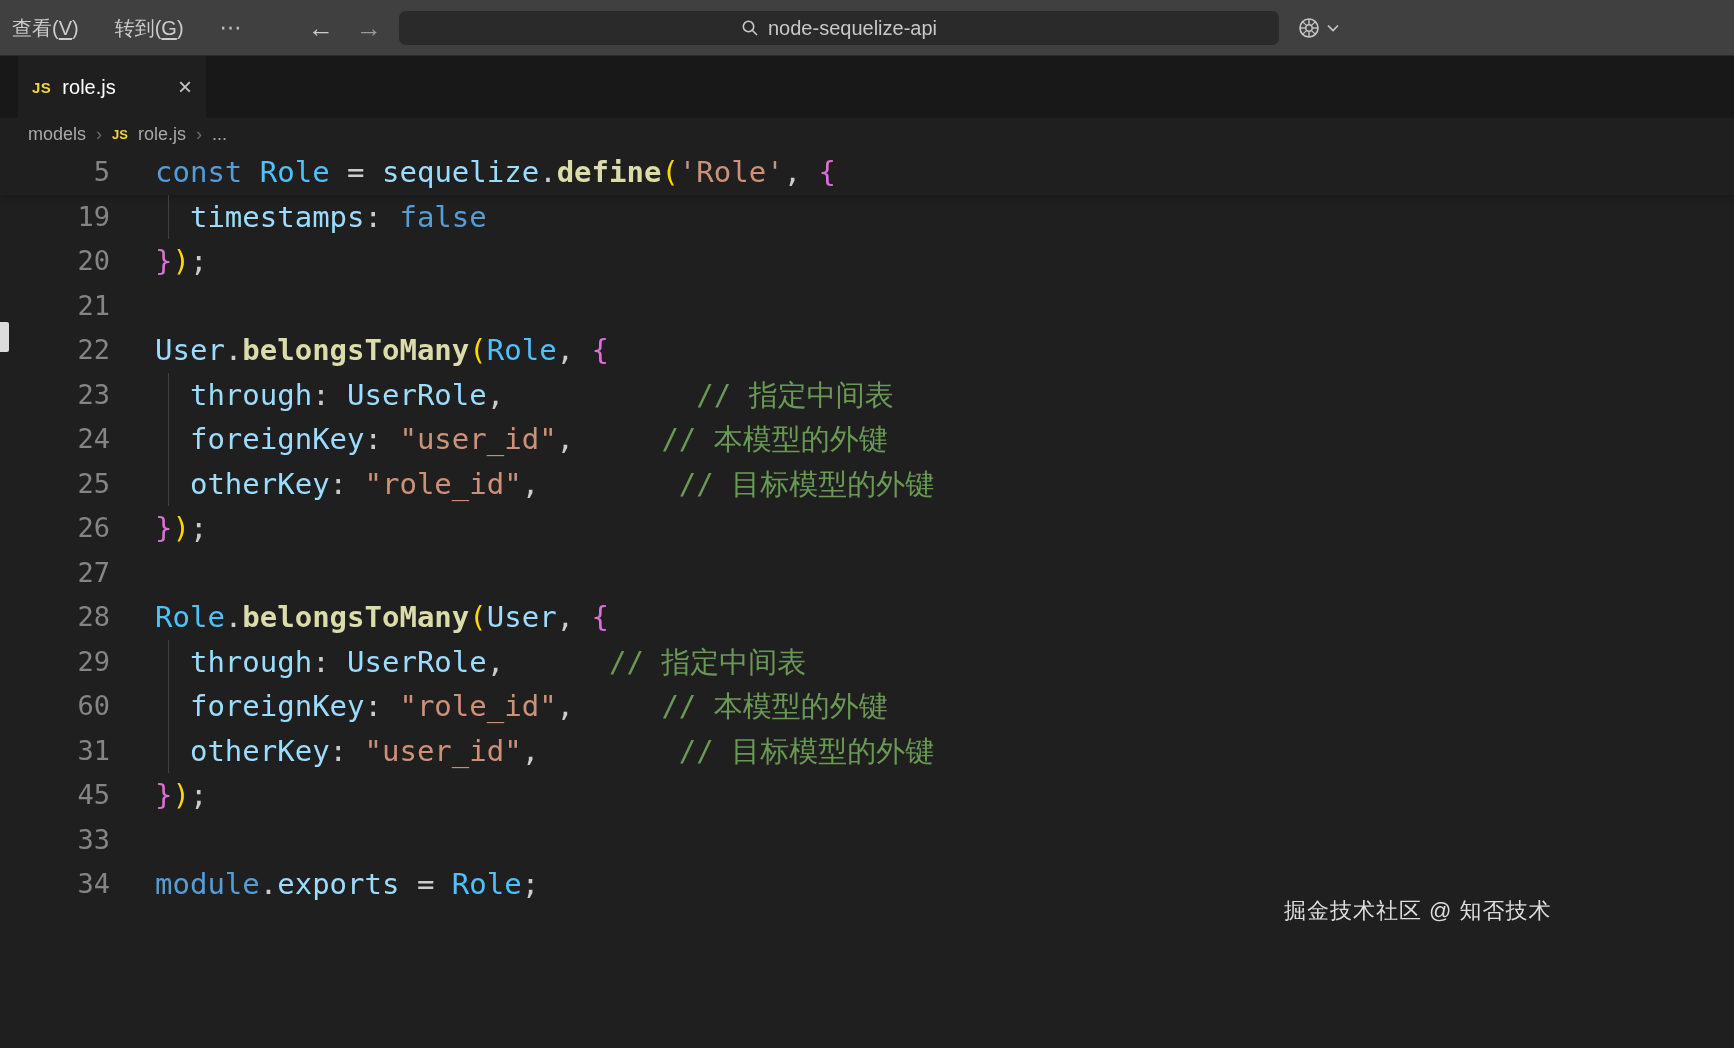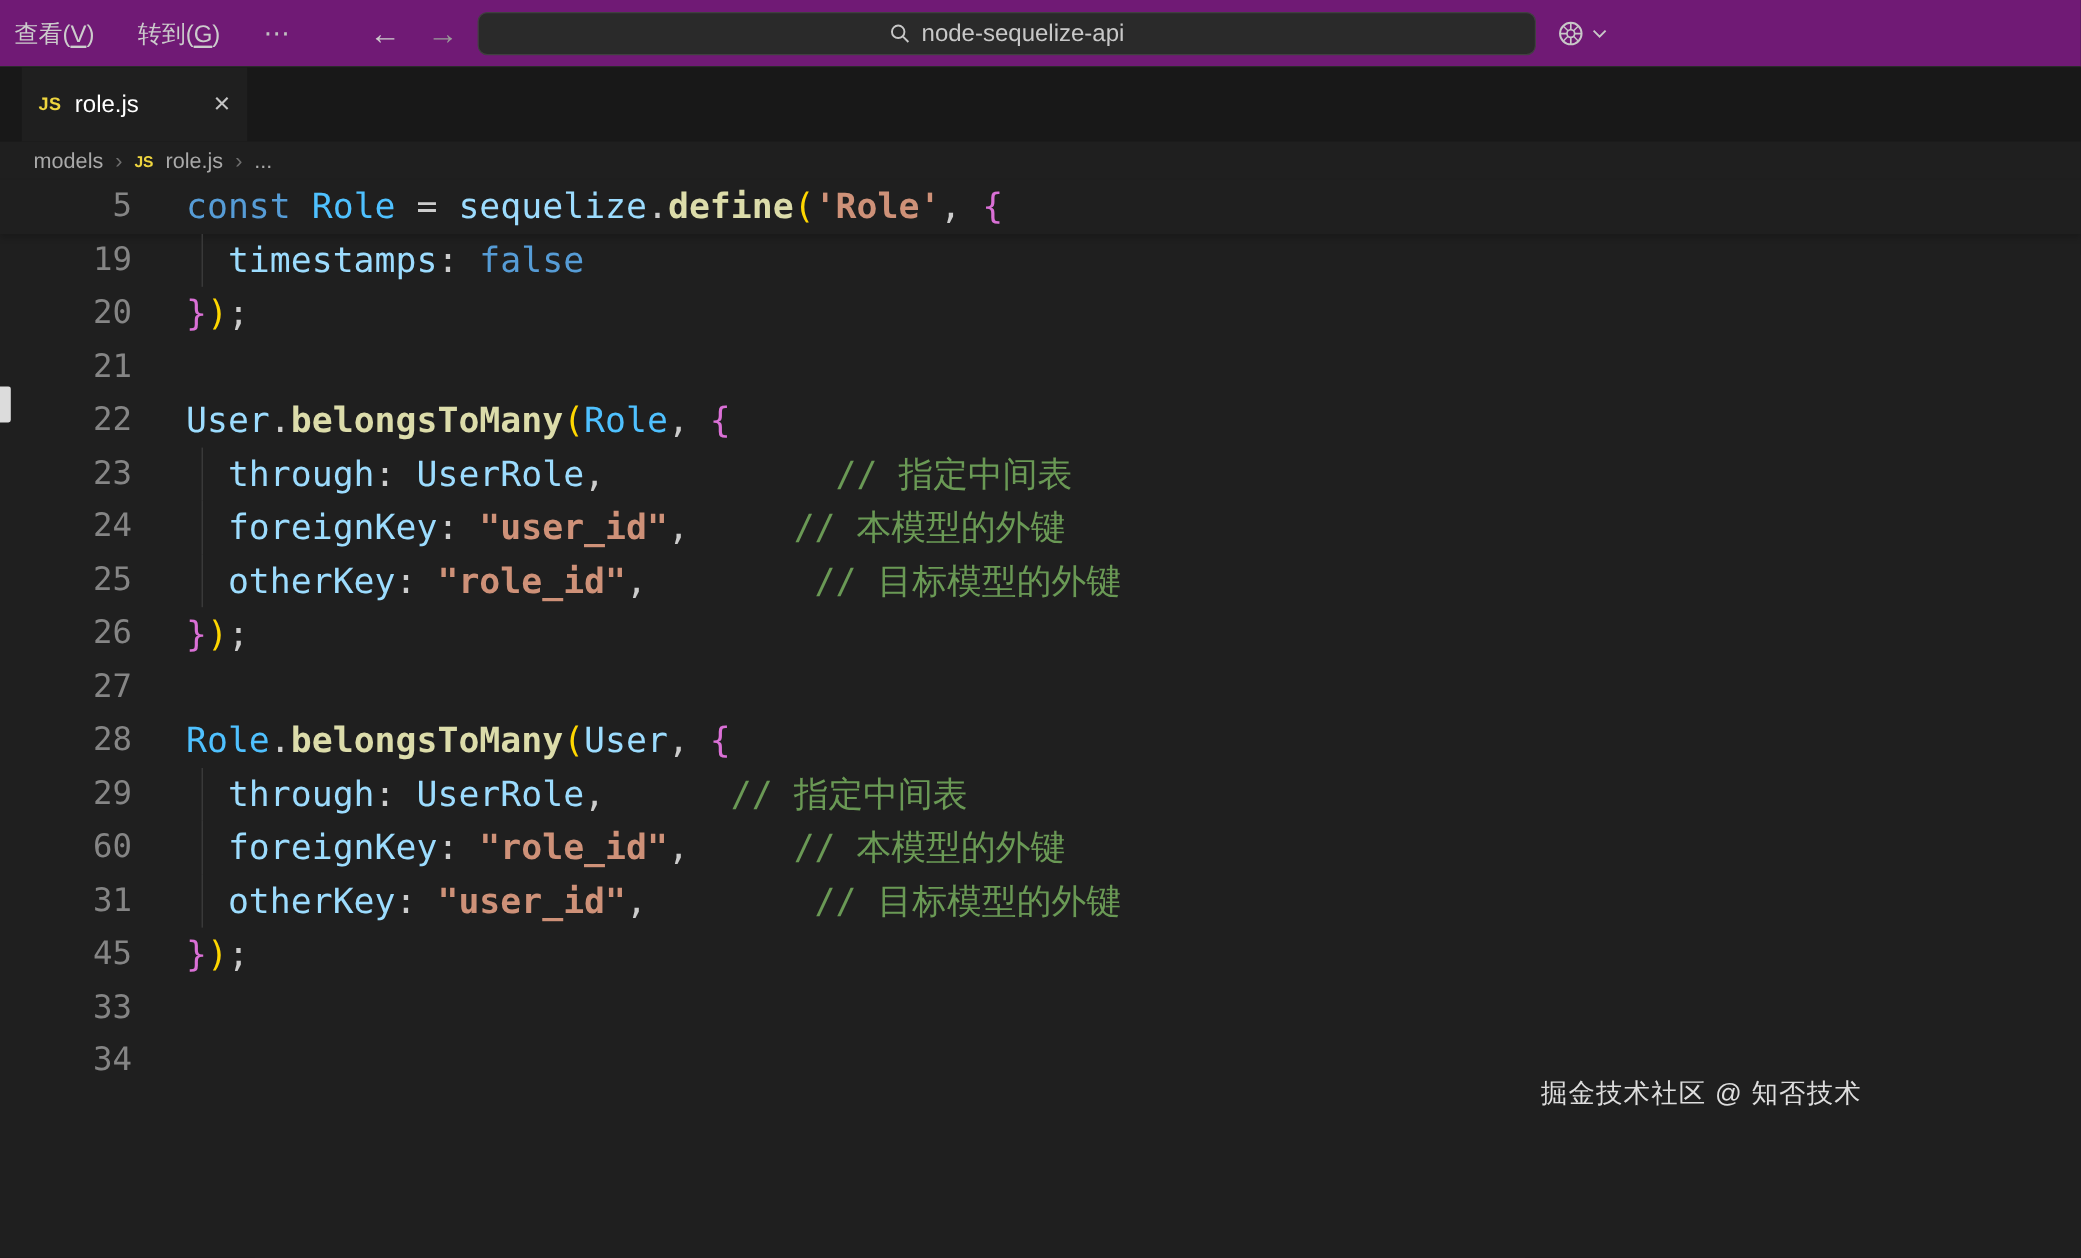--- a/index.html
+++ b/index.html
@@ -8,21 +8,21 @@
     background:#1f1f1f;
     font-family:"Liberation Sans", sans-serif;
     color:#cccccc;
     position:relative;
     overflow:hidden;
   }
 
   
   .titlebar {
     position:absolute; left:0; top:0; width:1734px; height:56px;
-    background:#701a75; border-bottom:1px solid #2a2a2a;
+    background:#404040; border-bottom:1px solid #2a2a2a;
   }
   .menus {
     position:absolute; left:12px; top:0; height:56px;
     display:flex; align-items:center; gap:36px; font-size:20px; color:#cccccc;
   }
   .menu-item { cursor:default; }
   .menu-item u { text-decoration:underline; text-underline-offset:3px; }
   .more-btn { font-size:22px; letter-spacing:2px; color:#c0c0c0; }
   .nav-arrows {
     position:absolute; left:308px; top:0; height:56px;
@@ -81,21 +81,21 @@
     color:#cccccc;
   }
   .indent-guide {
     position:absolute; left:13px; top:0; width:1px; height:44.5px;
     background:#404040;
   }
   .t-kw { color:var(--c-keyword); }
   .t-cv { color:var(--c-const_var); }
   .t-v  { color:var(--c-variable); }
   .t-fn { color:var(--c-function);font-weight:bold; }
-  .t-s  { color:var(--c-string);font-weight:bold; }
+  .t-s  { color:var(--c-string); }
   .t-b  { color:var(--c-brace); }
   .t-p  { color:var(--c-paren); }
   .t-pl { color:var(--c-plain); }
   .t-cm { color:var(--c-comment); }
 
   .left-edge-marker {
     position:absolute; left:0; top:322px; width:9px; height:30px;
     background:#dcdcdc; border-radius:0 2px 2px 0;
   }
 
@@ -233,19 +233,20 @@
       <div class="code-row">
         <div class="gutter">45</div>
         <div class="code"><span class="t-b">}</span><span class="t-p">)</span><span class="t-pl">;</span></div>
       </div>
       <div class="code-row">
         <div class="gutter">33</div>
         <div class="code"></div>
       </div>
       <div class="code-row">
         <div class="gutter">34</div>
+        <div class="code"><span class="t-kw">module</span><span class="t-pl">.</span><span class="t-v">exports</span><span class="t-pl"> = </span><span class="t-cv">Role</span><span class="t-pl">;</span></div>
       </div>
     </div>
 </div>
 
 <div class="left-edge-marker"></div>
 
 <div class="watermark">掘金技术社区 @ 知否技术</div>
 
 </body></html>

